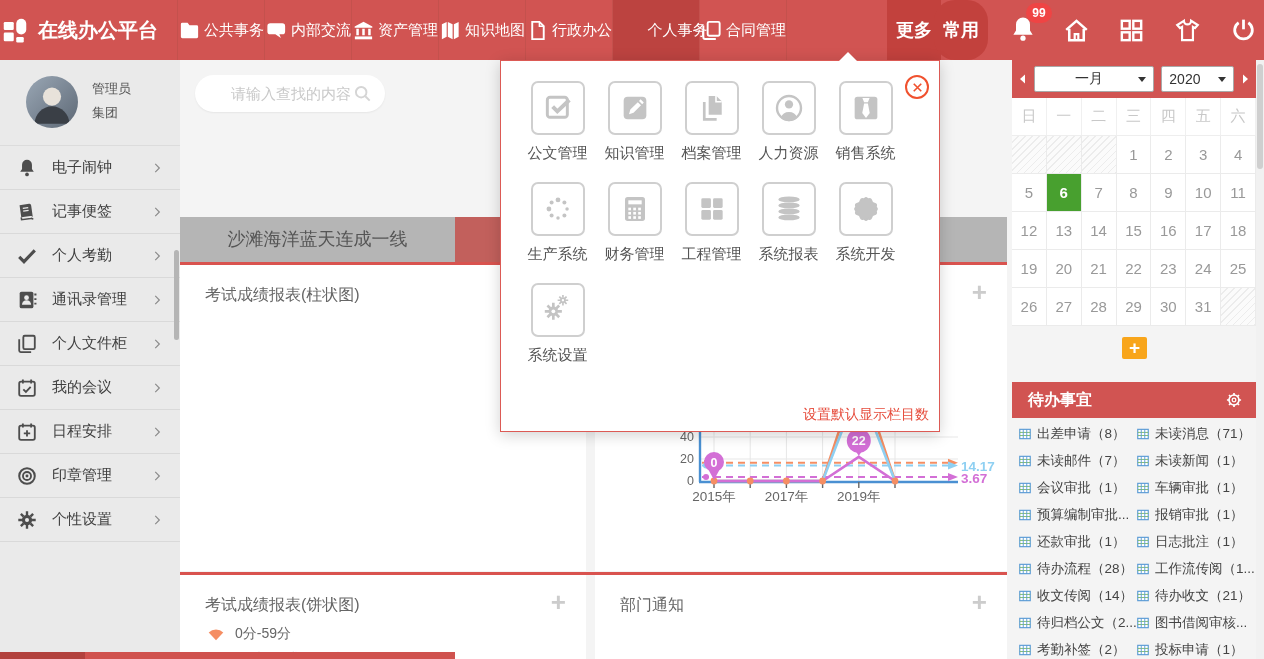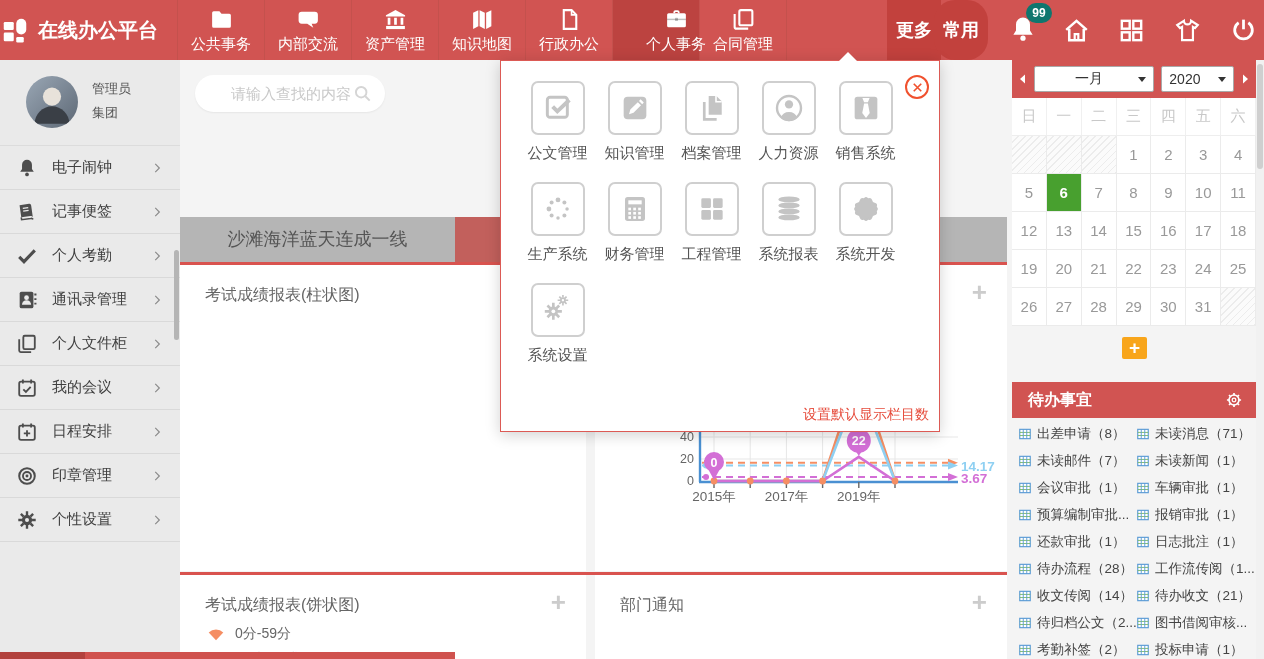--- a/index.html
+++ b/index.html
@@ -7,28 +7,28 @@
   #stage{position:relative;width:1264px;height:659px;background:#f4f4f4;overflow:hidden;margin:0 auto;}
   .icon{display:inline-block;line-height:0;}
   .icon svg{width:100%;height:100%;}
 
   
   #topbar{position:absolute;left:0;top:0;width:1264px;height:60px;background:#d15452;z-index:60;display:flex;}
   #logo{width:178px;height:60px;display:flex;align-items:center;border-right:1px solid #c4514d;color:#fff;}
   #logo .icon{width:30px;height:30px;margin-right:8px;}
   #logo-title{font-size:20px;font-weight:bold;color:#fff;white-space:nowrap;}
   #nav-items{display:flex;height:60px;}
-  .nav-item{width:87px;height:60px;display:flex;flex-direction:column;align-items:center;justify-content:center;gap:3px;border-right:1px solid #c4514d;color:#fff;cursor:pointer;}
+  .nav-item{width:87px;height:60px;display:flex;align-items:center;justify-content:center;gap:3px;border-right:1px solid #c4514d;color:#fff;cursor:pointer;}
   .nav-item.active{background:#bc4340;padding-left:40px;}
   .nav-ico{width:25px;height:25px;color:#fff;}
   .nav-label{font-size:15px;color:#fff;white-space:nowrap;}
   .top-btn{position:absolute;top:0;height:60px;width:54px;background:#c2413d;color:#fff;font-size:18px;font-weight:bold;display:flex;align-items:center;justify-content:center;cursor:pointer;}
   .top-ico{position:absolute;top:16px;width:29px;height:29px;color:#fff;cursor:pointer;}
   #bell-wrap{position:absolute;left:1008px;top:13px;width:30px;height:32px;color:#fff;cursor:pointer;}
-  #bell-badge{position:absolute;left:1026px;top:3px;min-width:26px;height:20px;border-radius:10px;background:#0f766e;color:#fff;font-size:12px;font-weight:bold;display:flex;align-items:center;justify-content:center;padding:0 4px;}
+  #bell-badge{position:absolute;left:1026px;top:3px;min-width:26px;height:20px;border-radius:10px;background:#ef4444;color:#fff;font-size:12px;font-weight:bold;display:flex;align-items:center;justify-content:center;padding:0 4px;}
 
   
   #sidebar{position:absolute;left:0;top:60px;width:180px;height:599px;background:#eaeaea;z-index:10;}
   #profile{height:85px;position:relative;}
   #avatar{position:absolute;left:26px;top:16px;width:52px;height:52px;border-radius:50%;background:linear-gradient(135deg,#9aa7b5,#5d6875);overflow:hidden;}
   #avatar svg{width:100%;height:100%;}
   #profile-name{position:absolute;left:92px;top:20px;font-size:13px;color:#555;}
   #profile-org{position:absolute;left:92px;top:44px;font-size:13px;color:#555;}
   #side-menu{border-top:1px solid #dcdcdc;}
   .side-item{height:44px;display:flex;align-items:center;padding:0 16px;border-bottom:1px solid #d9d9d9;cursor:pointer;}

